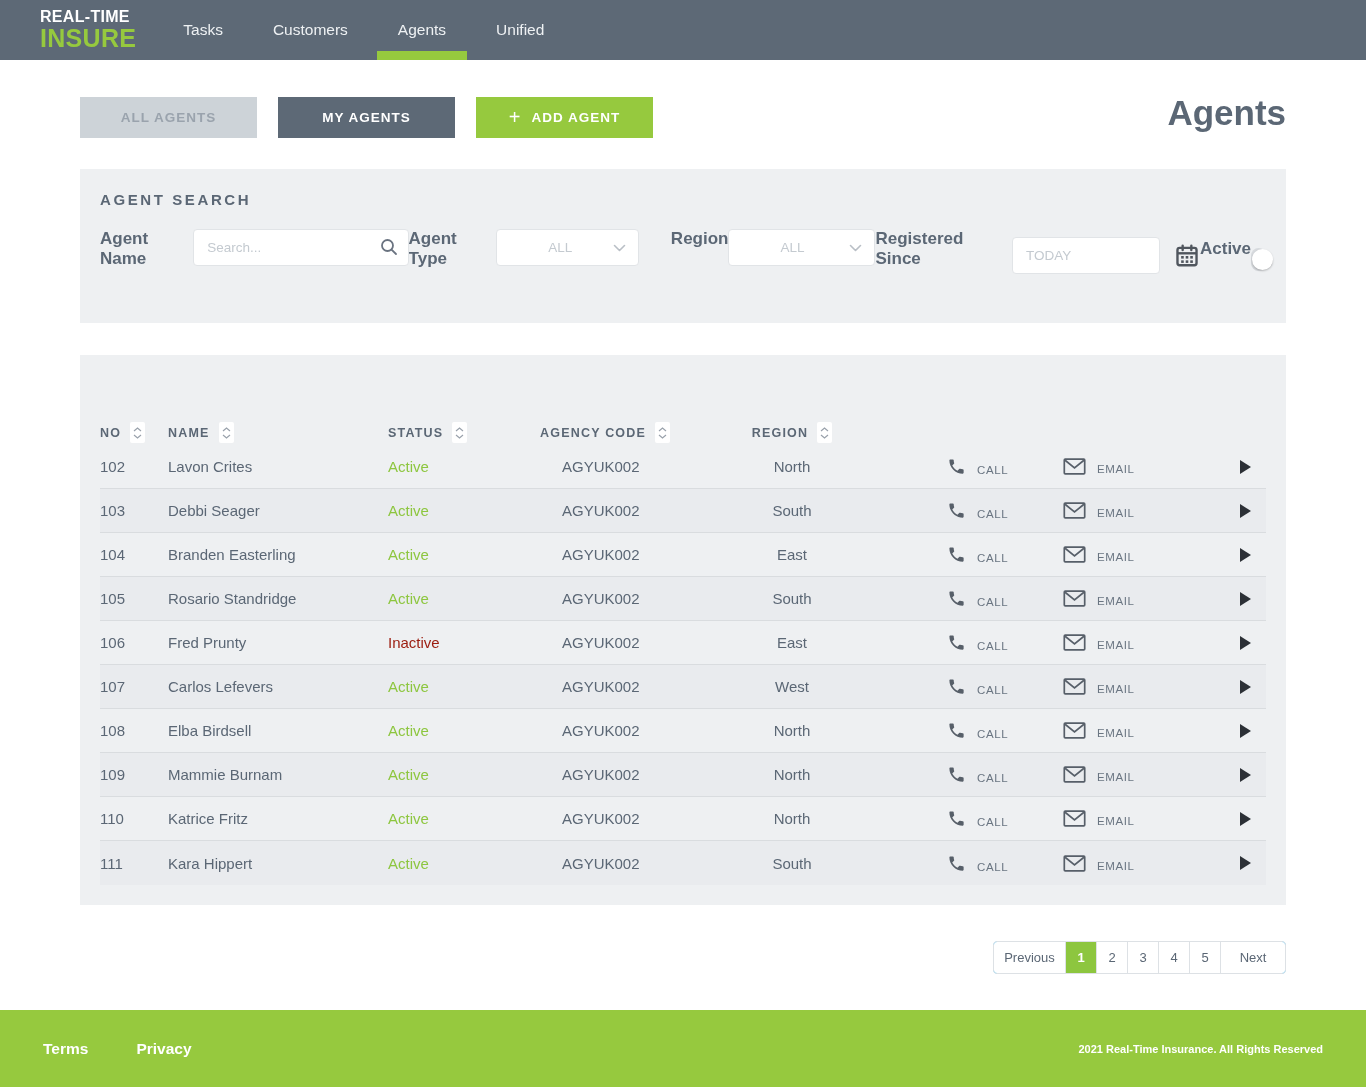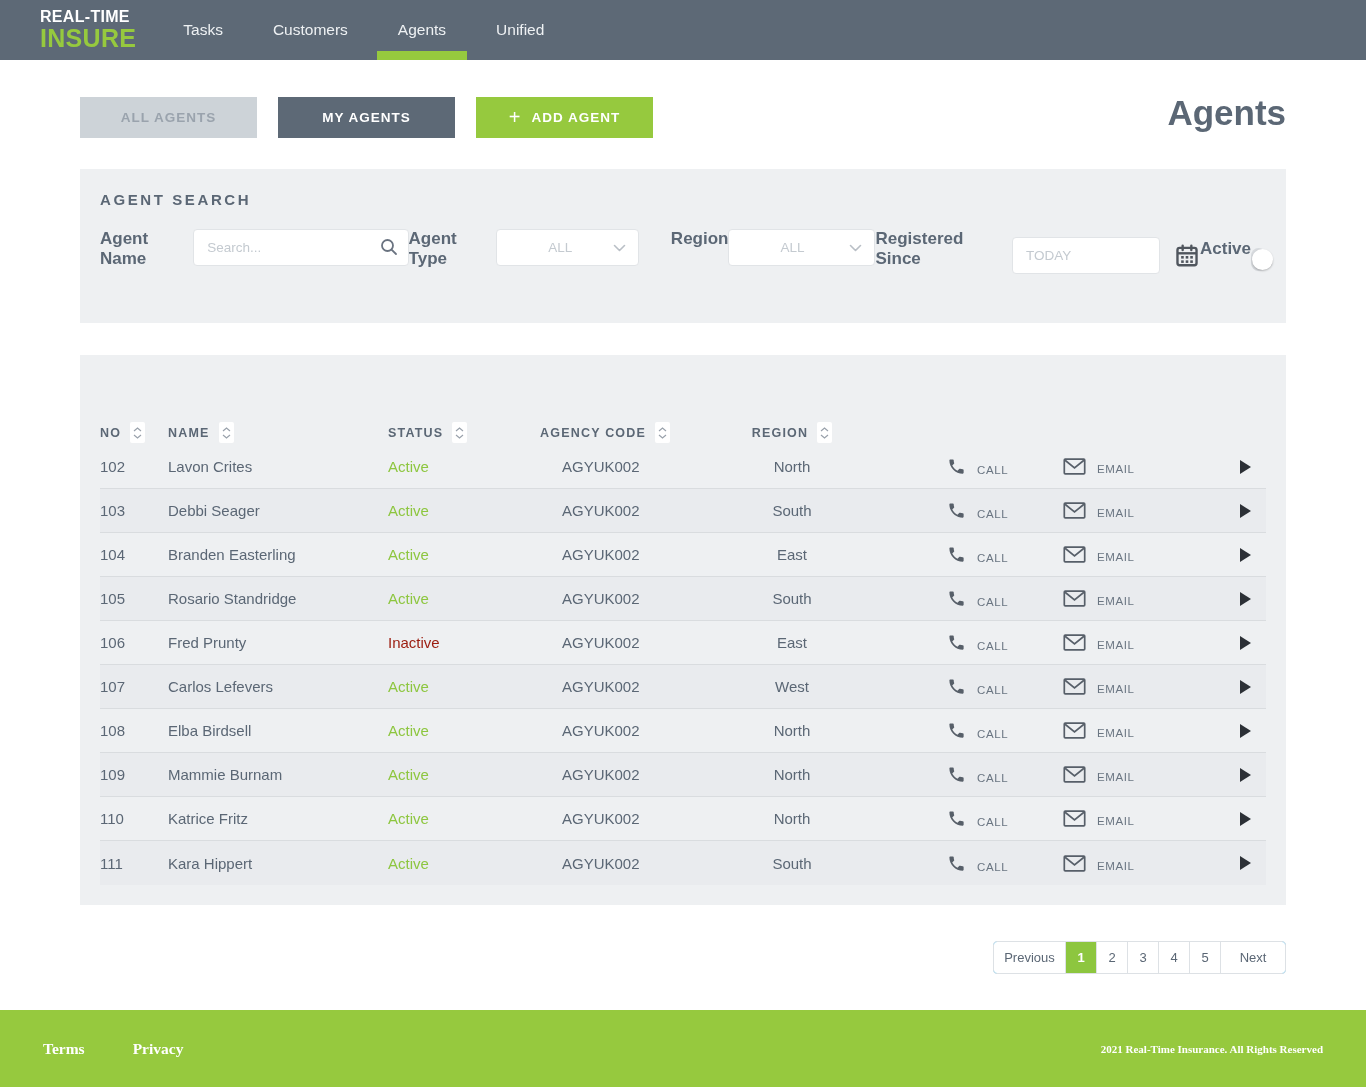--- a/index.html
+++ b/index.html
@@ -84,21 +84,21 @@
   .pagination-row { display:flex; justify-content:flex-end; margin-top:36px; }
   .pagination { display:flex; border:1px solid #dde1e5; border-radius:4px; background:#0ea5e9; overflow:hidden; height:33px; }
   .pg-cell { display:flex; align-items:center; justify-content:center; font-size:13px; color:#5b6775; border-right:1px solid #dde1e5; cursor:pointer; background:#fff; }
   .pg-cell:last-child { border-right:none; }
   .pg-prev { width:72px; }
   .pg-next { width:64px; }
   .page-num { width:31px; }
   .page-num.active { background:#8dc63f; color:#fff; font-weight:bold; }
 
   
-  .footer { position:absolute; bottom:0; left:0; right:0; height:77px; background:#96c93e; display:flex; align-items:center; padding:0 43px;font-family:Liberation Serif, serif; }
+  .footer { position:absolute; bottom:0; left:0; right:0; height:77px; background:#96c93e; display:flex; align-items:center; padding:0 43px; }
   .footer a { color:#fff; font-size:15.5px; font-weight:bold; text-decoration:none; cursor:pointer; }
   .footer .f-terms { margin-right:48px; }
   .footer .copyright { margin-left:auto; color:#fff; font-size:11px; font-weight:bold; }
 </style>
 </head>
 <body>
 
 <div class="page">
 
   <div class="navbar">

